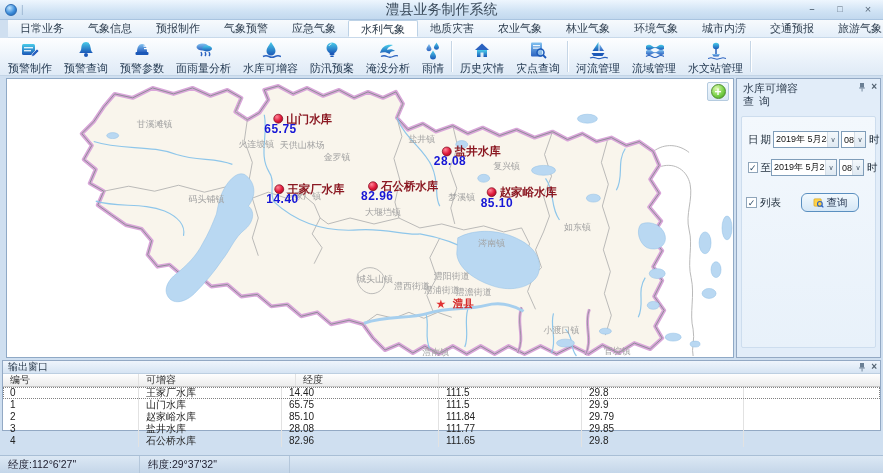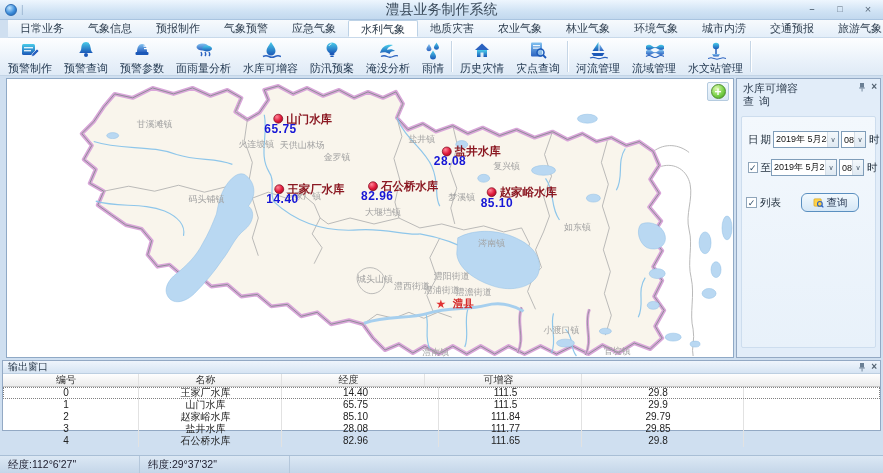--- a/index.html
+++ b/index.html
@@ -83,21 +83,21 @@
   
   .output-panel { position:absolute; left:2px; top:284px; width:879px; height:71px;
     background:#fff; border:1px solid #93a9c4; }
   .op-titlebar { position:relative; height:13px; background:linear-gradient(#eff5fc,#d6e4f3);
     border-bottom:1px solid #bdcfe1; padding-left:5px; font-size:10px; color:#2c3c4e; line-height:12px; }
   .op-titlebar .panel-icons { top:1px; }
   .thead { display:flex; height:13px; background:linear-gradient(#fefefe,#ececec);
     border-bottom:1px solid #c6c6c6; }
   .thead .cell { font-size:10px; color:#333; }
   .cell { padding:0 16px 0 7px; border-right:1px solid #e2e2e2; overflow:hidden; white-space:nowrap;
-    line-height:12px;text-align:center; }
+    line-height:12px; }
   .c0{width:136px;} .c1{width:143px;} .c2{width:157px;} .c3{width:143px;} .c4{width:162px;} .cf{flex:1; border-right:none;}
   .trow { display:flex; height:12px; font-size:10px; color:#222; }
   .trow.sel { outline:1px dotted #808080; outline-offset:-1px; }
   
   .statusbar { position:absolute; left:0; top:455px; width:883px; height:18px;
     background:linear-gradient(#dce8f4,#c4d6e9); border-top:1px solid #a9bfd6;
     display:flex; align-items:center; font-size:10.5px; color:#223; }
   .sb-cell { padding:0 8px; height:100%; display:flex; align-items:center; border-right:1px solid #b4c7db; }
   .sb-lon { width:140px; } .sb-lat { width:150px; }
   
@@ -501,23 +501,22 @@
               <rect x="3" y="1" width="4" height="4.5" fill="#6a7f94"></rect>
               <rect x="2.2" y="5.5" width="5.6" height="1" fill="#6a7f94"></rect>
               <rect x="4.6" y="6.5" width=".9" height="3" fill="#6a7f94"></rect>
             </svg>
           </span>
         <span class="close-x"></span>
       </div>
     </div>
     <div class="thead">
         <div class="cell c0">编号</div>
-        <div class="cell c1">名称</div>
+        <div class="cell c2">可增容</div>
         <div class="cell c3">经度</div>
-        <div class="cell c2">可增容</div>
         <div class="cell cf"></div>
       </div>
     <div id="tbody">
         <div class="trow sel">
           <div class="cell c0">0</div>
           <div class="cell c1">王家厂水库</div>
           <div class="cell c2">14.40</div>
           <div class="cell c3">111.5</div>
           <div class="cell c4">29.8</div>
           <div class="cell cf"></div>

